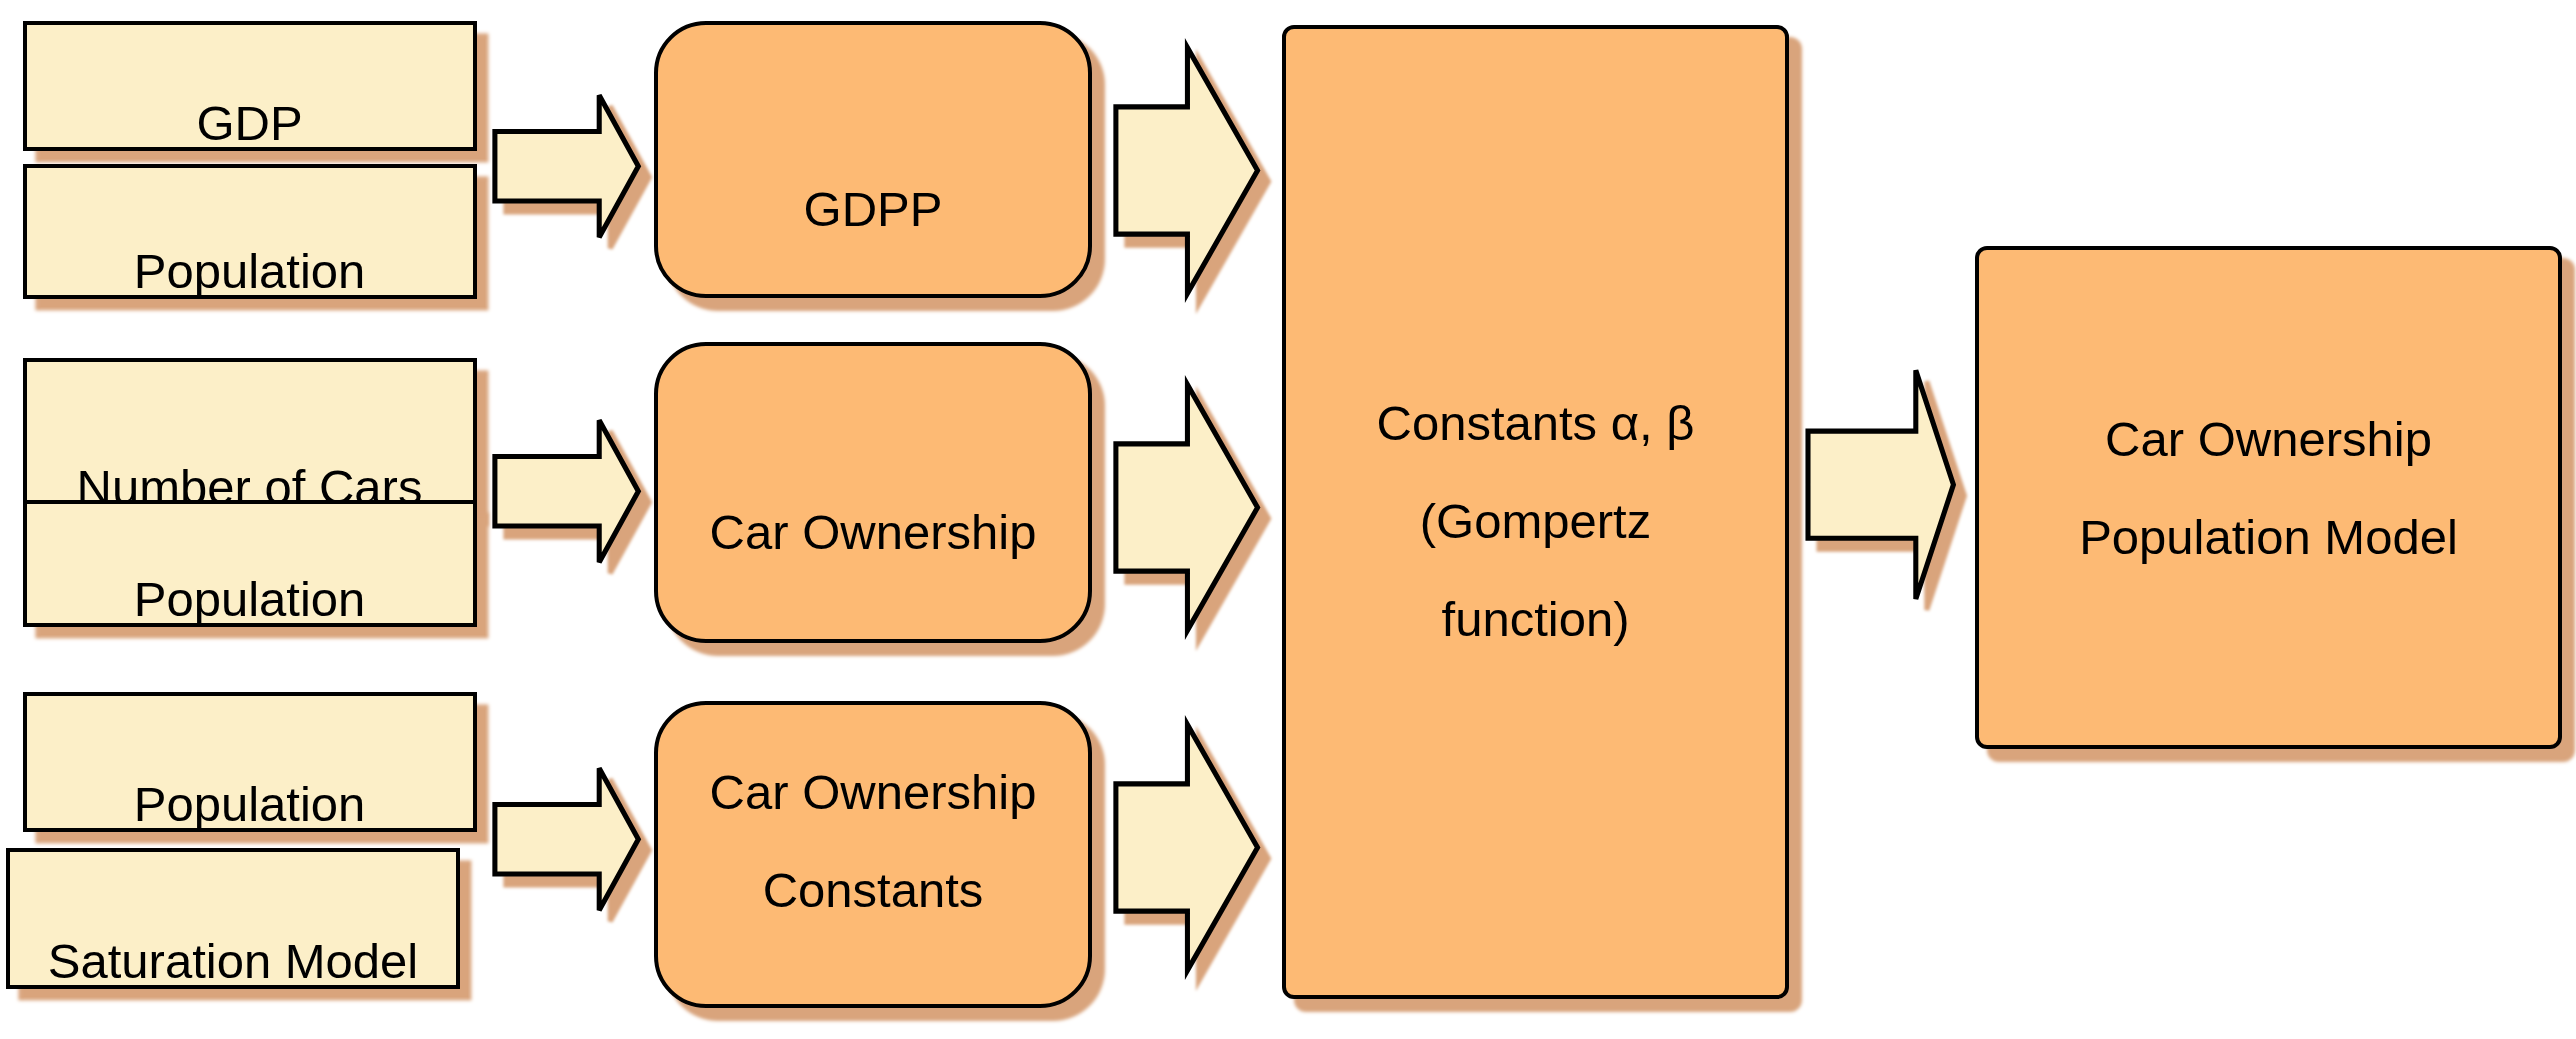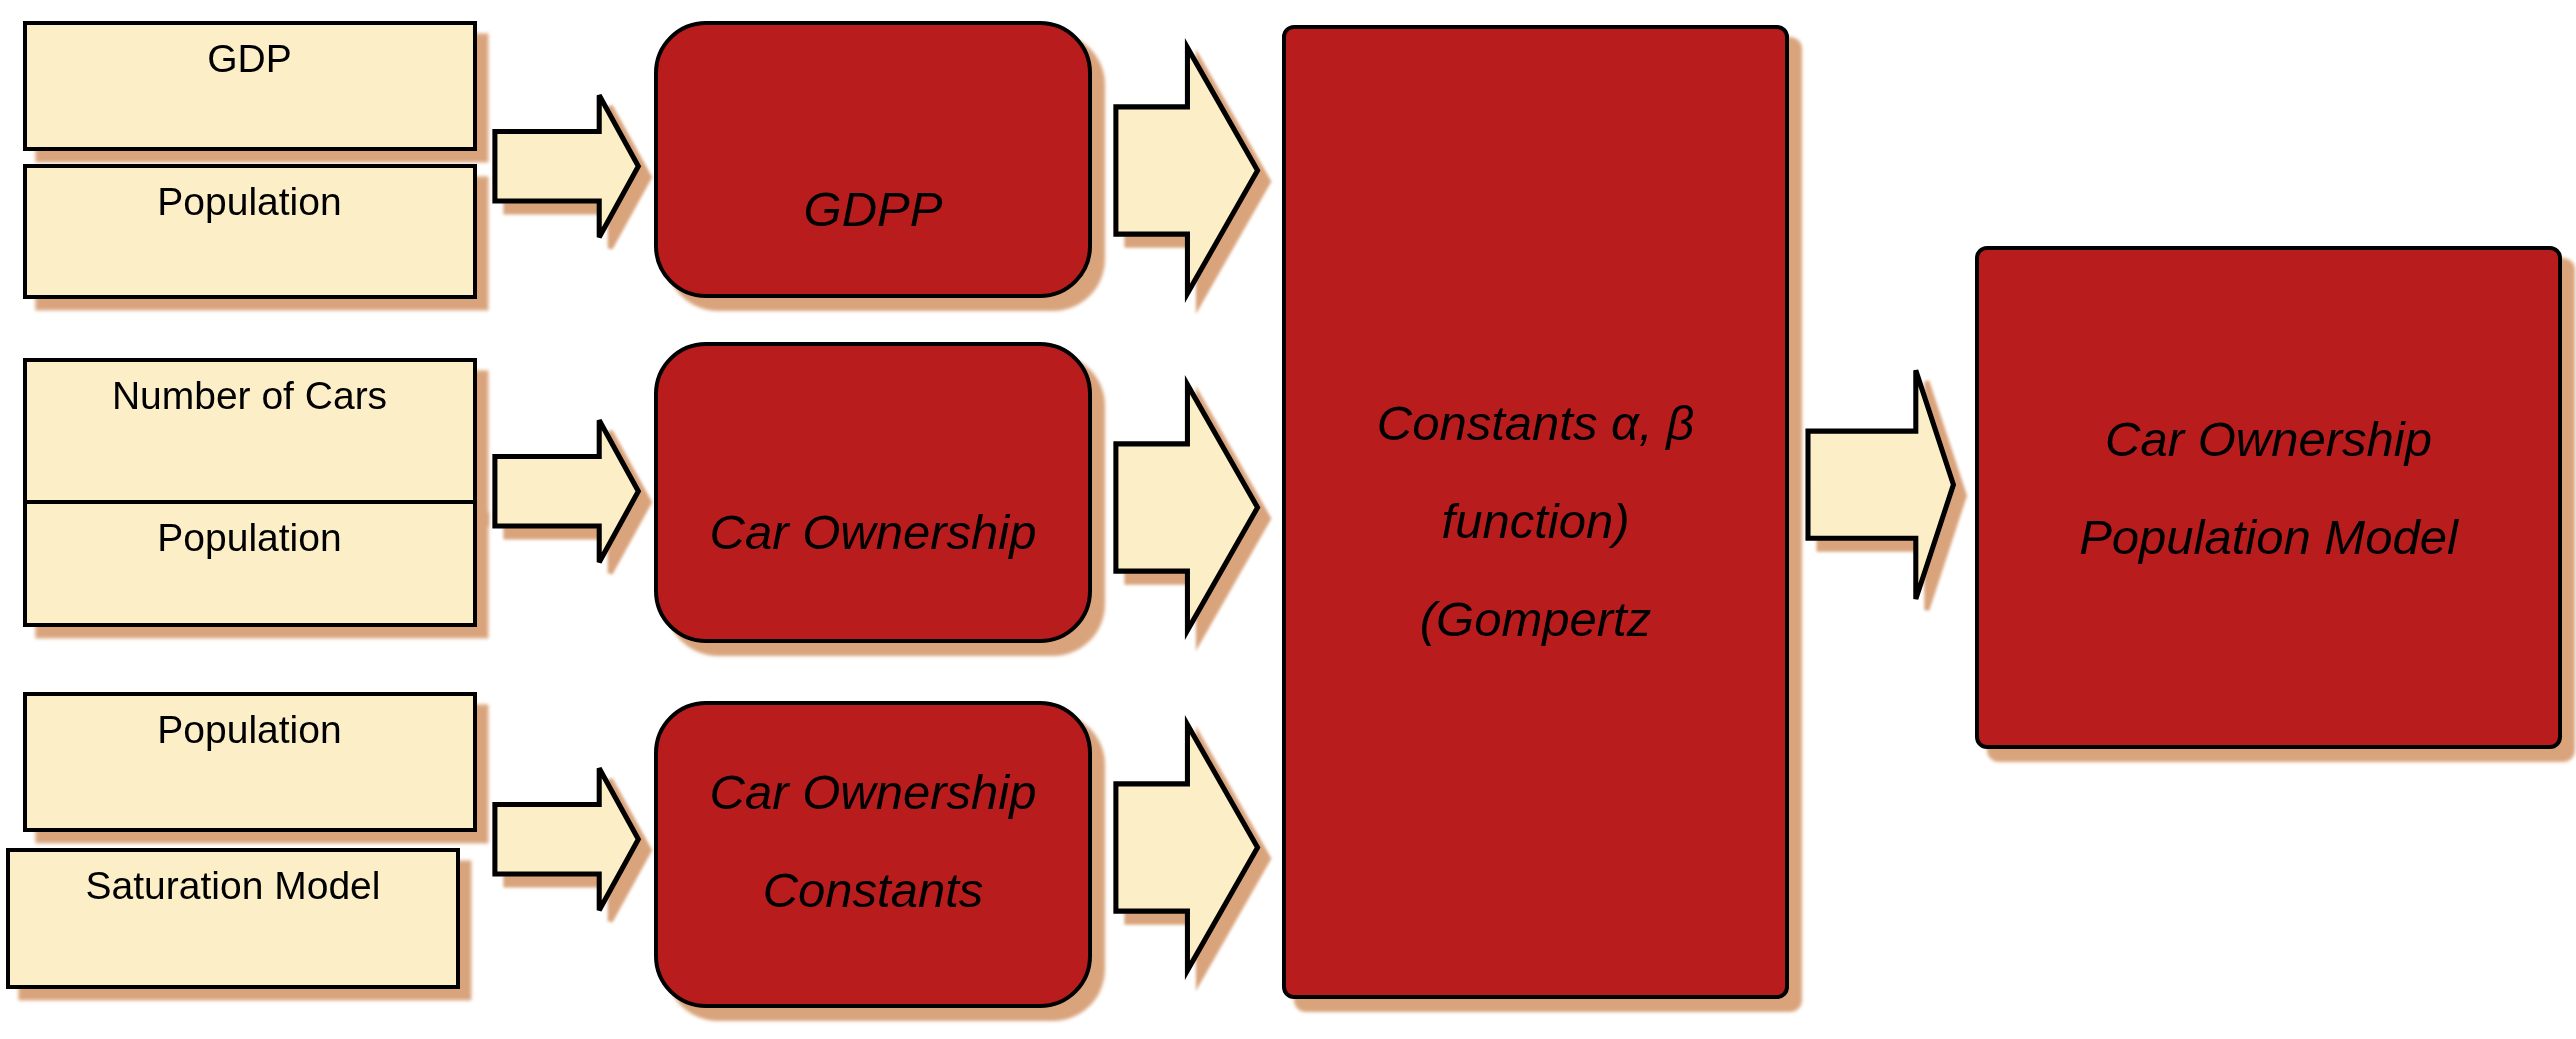--- a/index.html
+++ b/index.html
@@ -13,35 +13,35 @@
   }
 
   
   .rect-box{
     position:absolute;
     box-sizing:border-box;
     background:#FCEFC8;
     border:4.3px solid #000000;
     box-shadow:12.3px 12.3px 3.6px #D9A47C;
     display:flex;flex-direction:column;
-    align-items:center;justify-content:flex-start;
+    align-items:center;justify-content:flex-end;
     text-align:center;
-    font-size:39px;line-height:58px;
+    font-size:49px;line-height:58px;
   }
   .round-box{
     position:absolute;
     box-sizing:border-box;
-    background:#b91c1c;
+    background:#fdba74;
     border:4.3px solid #000000;
     border-radius:52px;
     box-shadow:12.3px 12.3px 3.6px #D9A47C;
     display:flex;flex-direction:column;
     align-items:center;justify-content:center;
     text-align:center;
-    font-size:49px;line-height:58px;font-style:italic;
+    font-size:49px;line-height:58px;
   }
   .big-round{border-radius:12px;}
   .mline{line-height:98px;}
   .arrow-svg{position:absolute;overflow:visible;filter:drop-shadow(11px 11.6px 1.4px #D9A47C);}
   .arrow-svg polygon{fill:#FCEFC8;stroke:#000000;stroke-width:7;stroke-linejoin:miter;}
 
   
   #box-gdp           {left:22.5px;top:21px;  width:454px;height:130px;}
   #box-population-1  {left:22.5px;top:164px; width:454px;height:135px;}
   #box-cars          {left:22.5px;top:358px; width:454px;height:157px;}
@@ -131,22 +131,22 @@
   <svg class="arrow-svg" id="arrow-mid-2" viewBox="0 0 220 360" aria-hidden="true">
     <polygon points="4,92 103,92 103,10 200,180 103,350 103,268 4,268"></polygon>
   </svg>
   <svg class="arrow-svg" id="arrow-mid-3" viewBox="0 0 220 360" aria-hidden="true">
     <polygon points="4,92 103,92 103,10 200,180 103,350 103,268 4,268"></polygon>
   </svg>
 
   <div class="round-box big-round" id="box-constants">
     <div class="lbl mline">
       <div>Constants α, β</div>
+      <div>(Gompertz</div>
       <div>function)</div>
-      <div>(Gompertz</div>
     </div>
   </div>
 
   <svg class="arrow-svg" id="arrow-final" viewBox="0 0 225 340" aria-hidden="true">
     <polygon points="4,90 153,90 153,6 205,164 153,322 153,238 4,238"></polygon>
   </svg>
 
   <div class="round-box big-round" id="box-projection">
     <div class="lbl mline">
       <div>Car Ownership</div>

